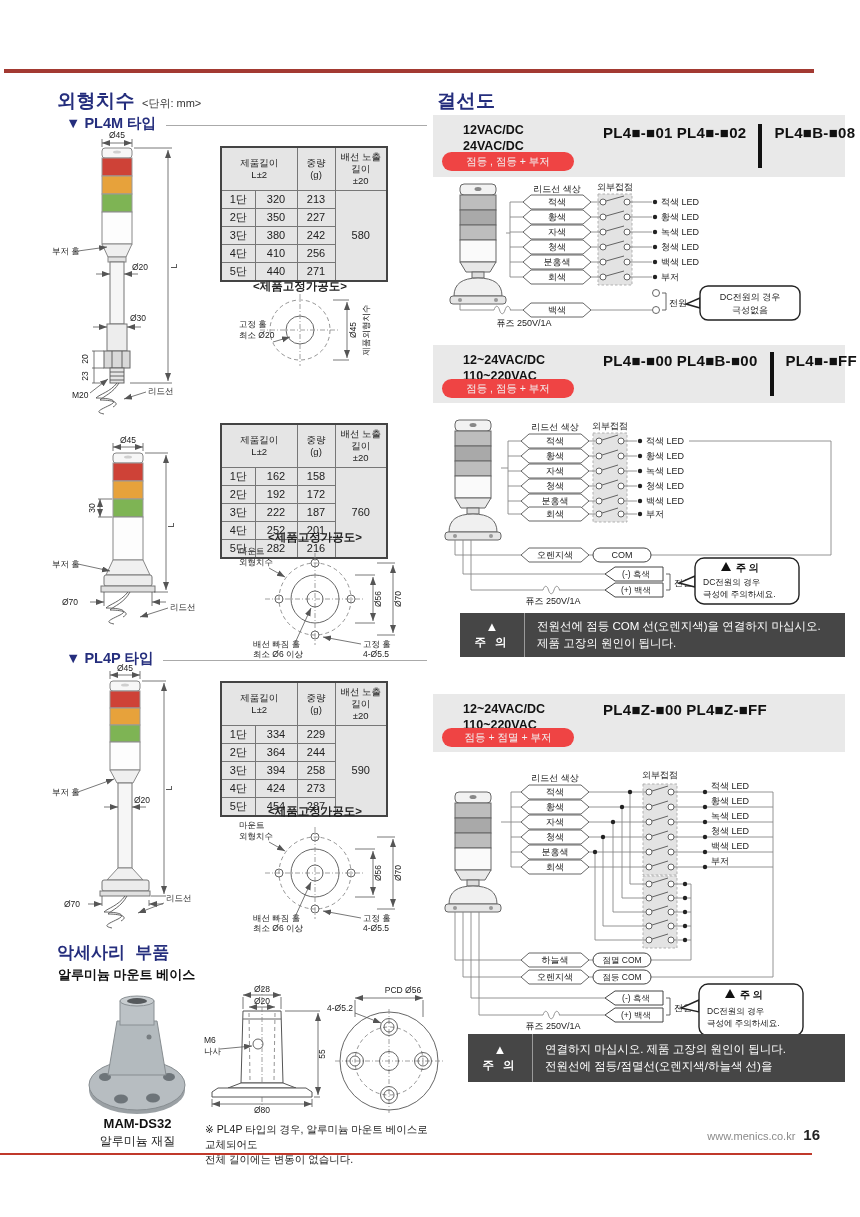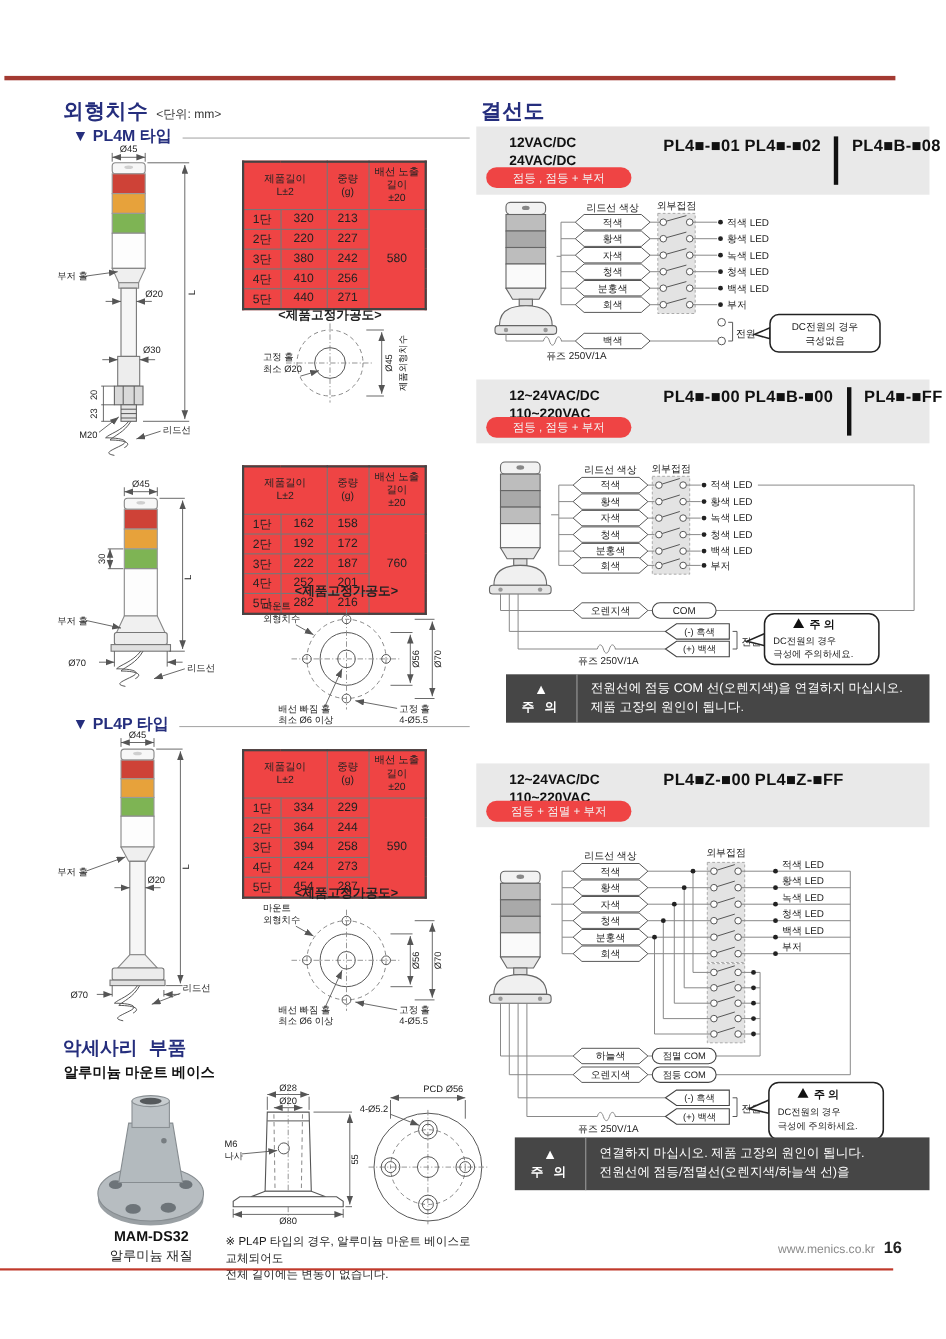--- a/index.html
+++ b/index.html
@@ -7,21 +7,21 @@
         font-family:"Liberation Sans","DejaVu Sans",sans-serif;color:#222;}
   .abs{position:absolute;}
   
   .hdr{display:flex;align-items:baseline;gap:7px;}
   .hdr .big{font-size:19px;font-weight:bold;color:#252e7d;letter-spacing:0.5px;}
   .hdr .small{font-size:11px;color:#333;}
   .type-hdr{display:flex;align-items:center;gap:10px;}
   .type-hdr .lbl{font-size:14.5px;font-weight:bold;color:#252e7d;white-space:nowrap;}
   .type-hdr .rule{flex:1;border-top:1px solid #aaa;margin-top:3px;}
   
-  .spec{border-collapse:collapse;background:#ef4444;border:2px solid #444;table-layout:fixed;}
+  .spec{border-collapse:collapse;background:#e5e5e5;border:2px solid #444;table-layout:fixed;}
   .spec th,.spec td{border:1px solid #777;font-size:11px;text-align:center;padding:1px 2px;color:#222;}
   .spec thead th{font-size:9.5px;font-weight:normal;line-height:1.25;padding:3px 1px;}
   .spec tbody td{height:14px;}
   .thl{display:block;}
   .fix-title{font-size:11.5px;font-weight:bold;color:#222;text-align:center;}
   
   .graybox{background:#e9e9e9;}
   .volt{position:absolute;left:30px;top:8px;font-size:12.5px;font-weight:bold;line-height:1.25;color:#111;}
   .pill{position:absolute;left:9px;background:#ef4444;color:#f2f2f2;font-size:10.5px;
         text-align:center;border-radius:10px;padding:2.5px 0;width:132px;}
@@ -158,21 +158,21 @@
       </thead>
   <tbody>
     <tr>
           <td>1단</td>
           <td>320</td>
           <td>213</td>
           <td rowspan="5">580</td>
         </tr>
     <tr>
           <td>2단</td>
-          <td>220</td>
+          <td>350</td>
           <td>227</td>
         </tr>
     <tr>
           <td>3단</td>
           <td>380</td>
           <td>242</td>
         </tr>
     <tr>
           <td>4단</td>
           <td>410</td>

